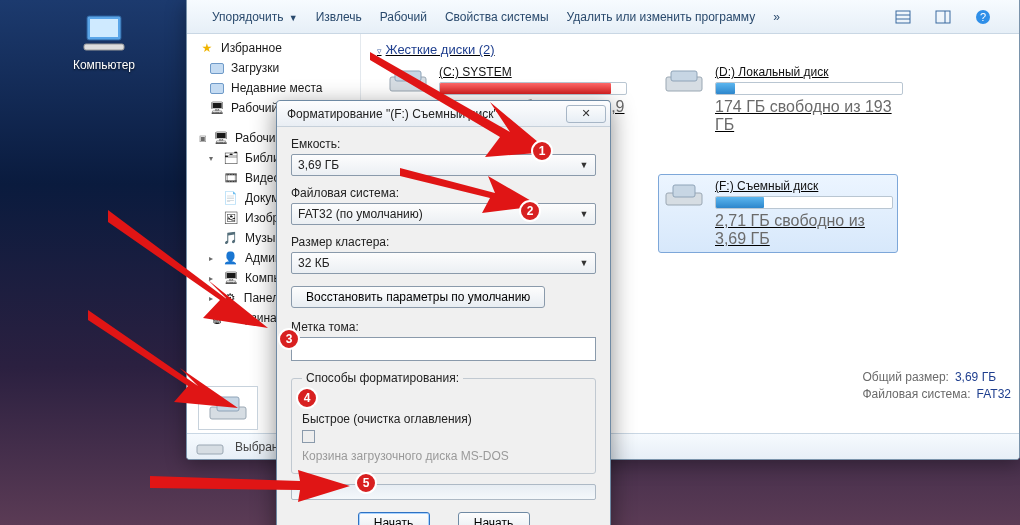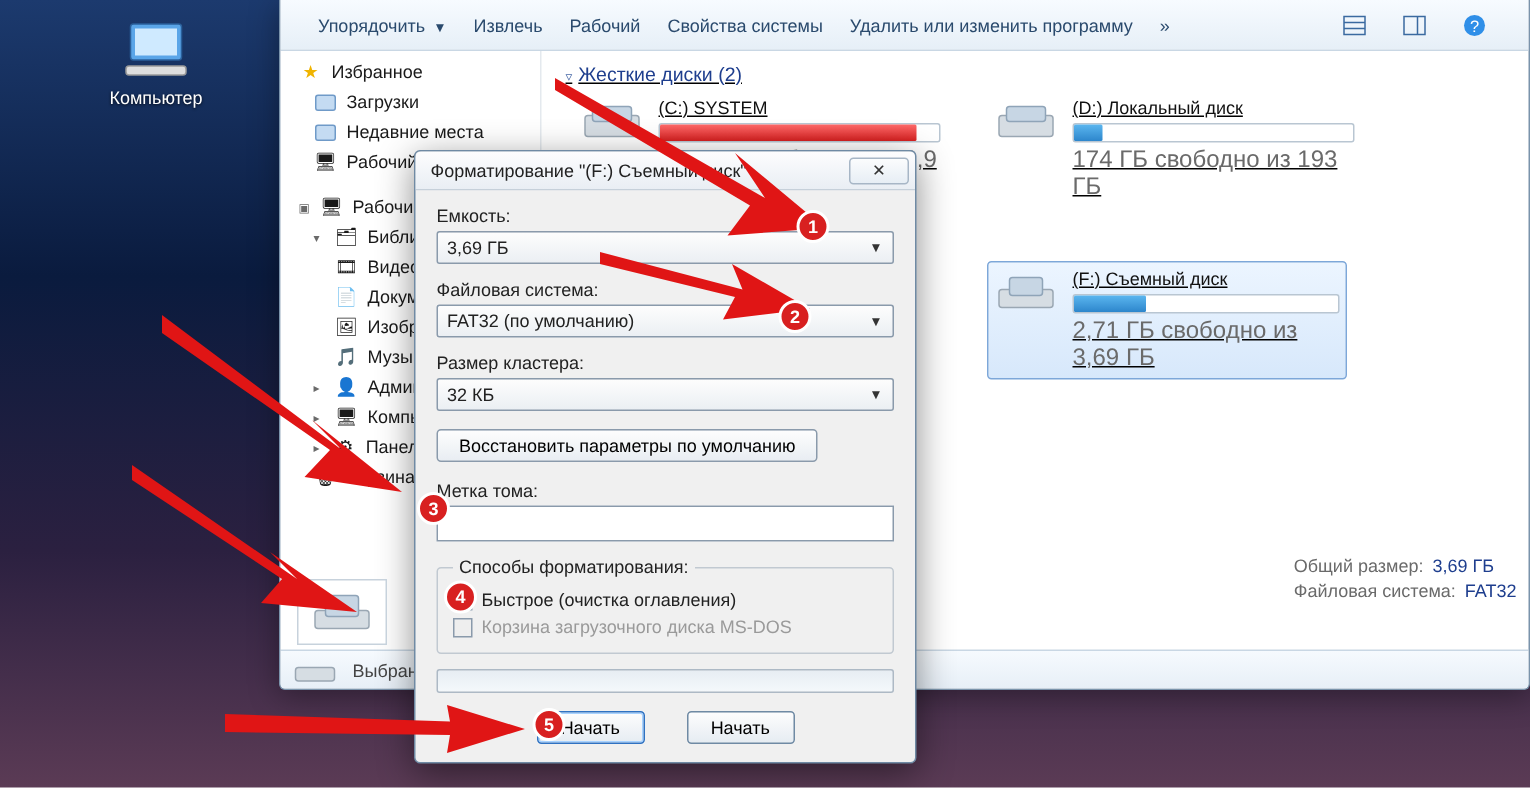--- a/index.html
+++ b/index.html
@@ -229,23 +229,24 @@
     border-radius: 3px;
     padding: 6px 10px 8px;
     margin: 0 0 10px;
   }
   .dialog-body fieldset legend {
     font-size: 12px;
     padding: 0 4px;
     color: #222;
   }
   .dialog-body .chk-row {
-    display:flex; align-items:flex-end; gap:6px;
+    display:flex; align-items:flex-start; gap:6px;
     font-size: 12px;
     padding: 2px 0;
+    flex-direction: column;
   }
   .dialog-body .chk-row.disabled { color:#9a9a9a; }
   .dialog-body .chk {
     width:13px; height:13px;
     border: 1px solid #8a9aab;
     background:#fff;
   }
   .dialog-body .chk.disabled { background:#eee; }
   .dialog-body .progress-holder {
     height: 16px;

